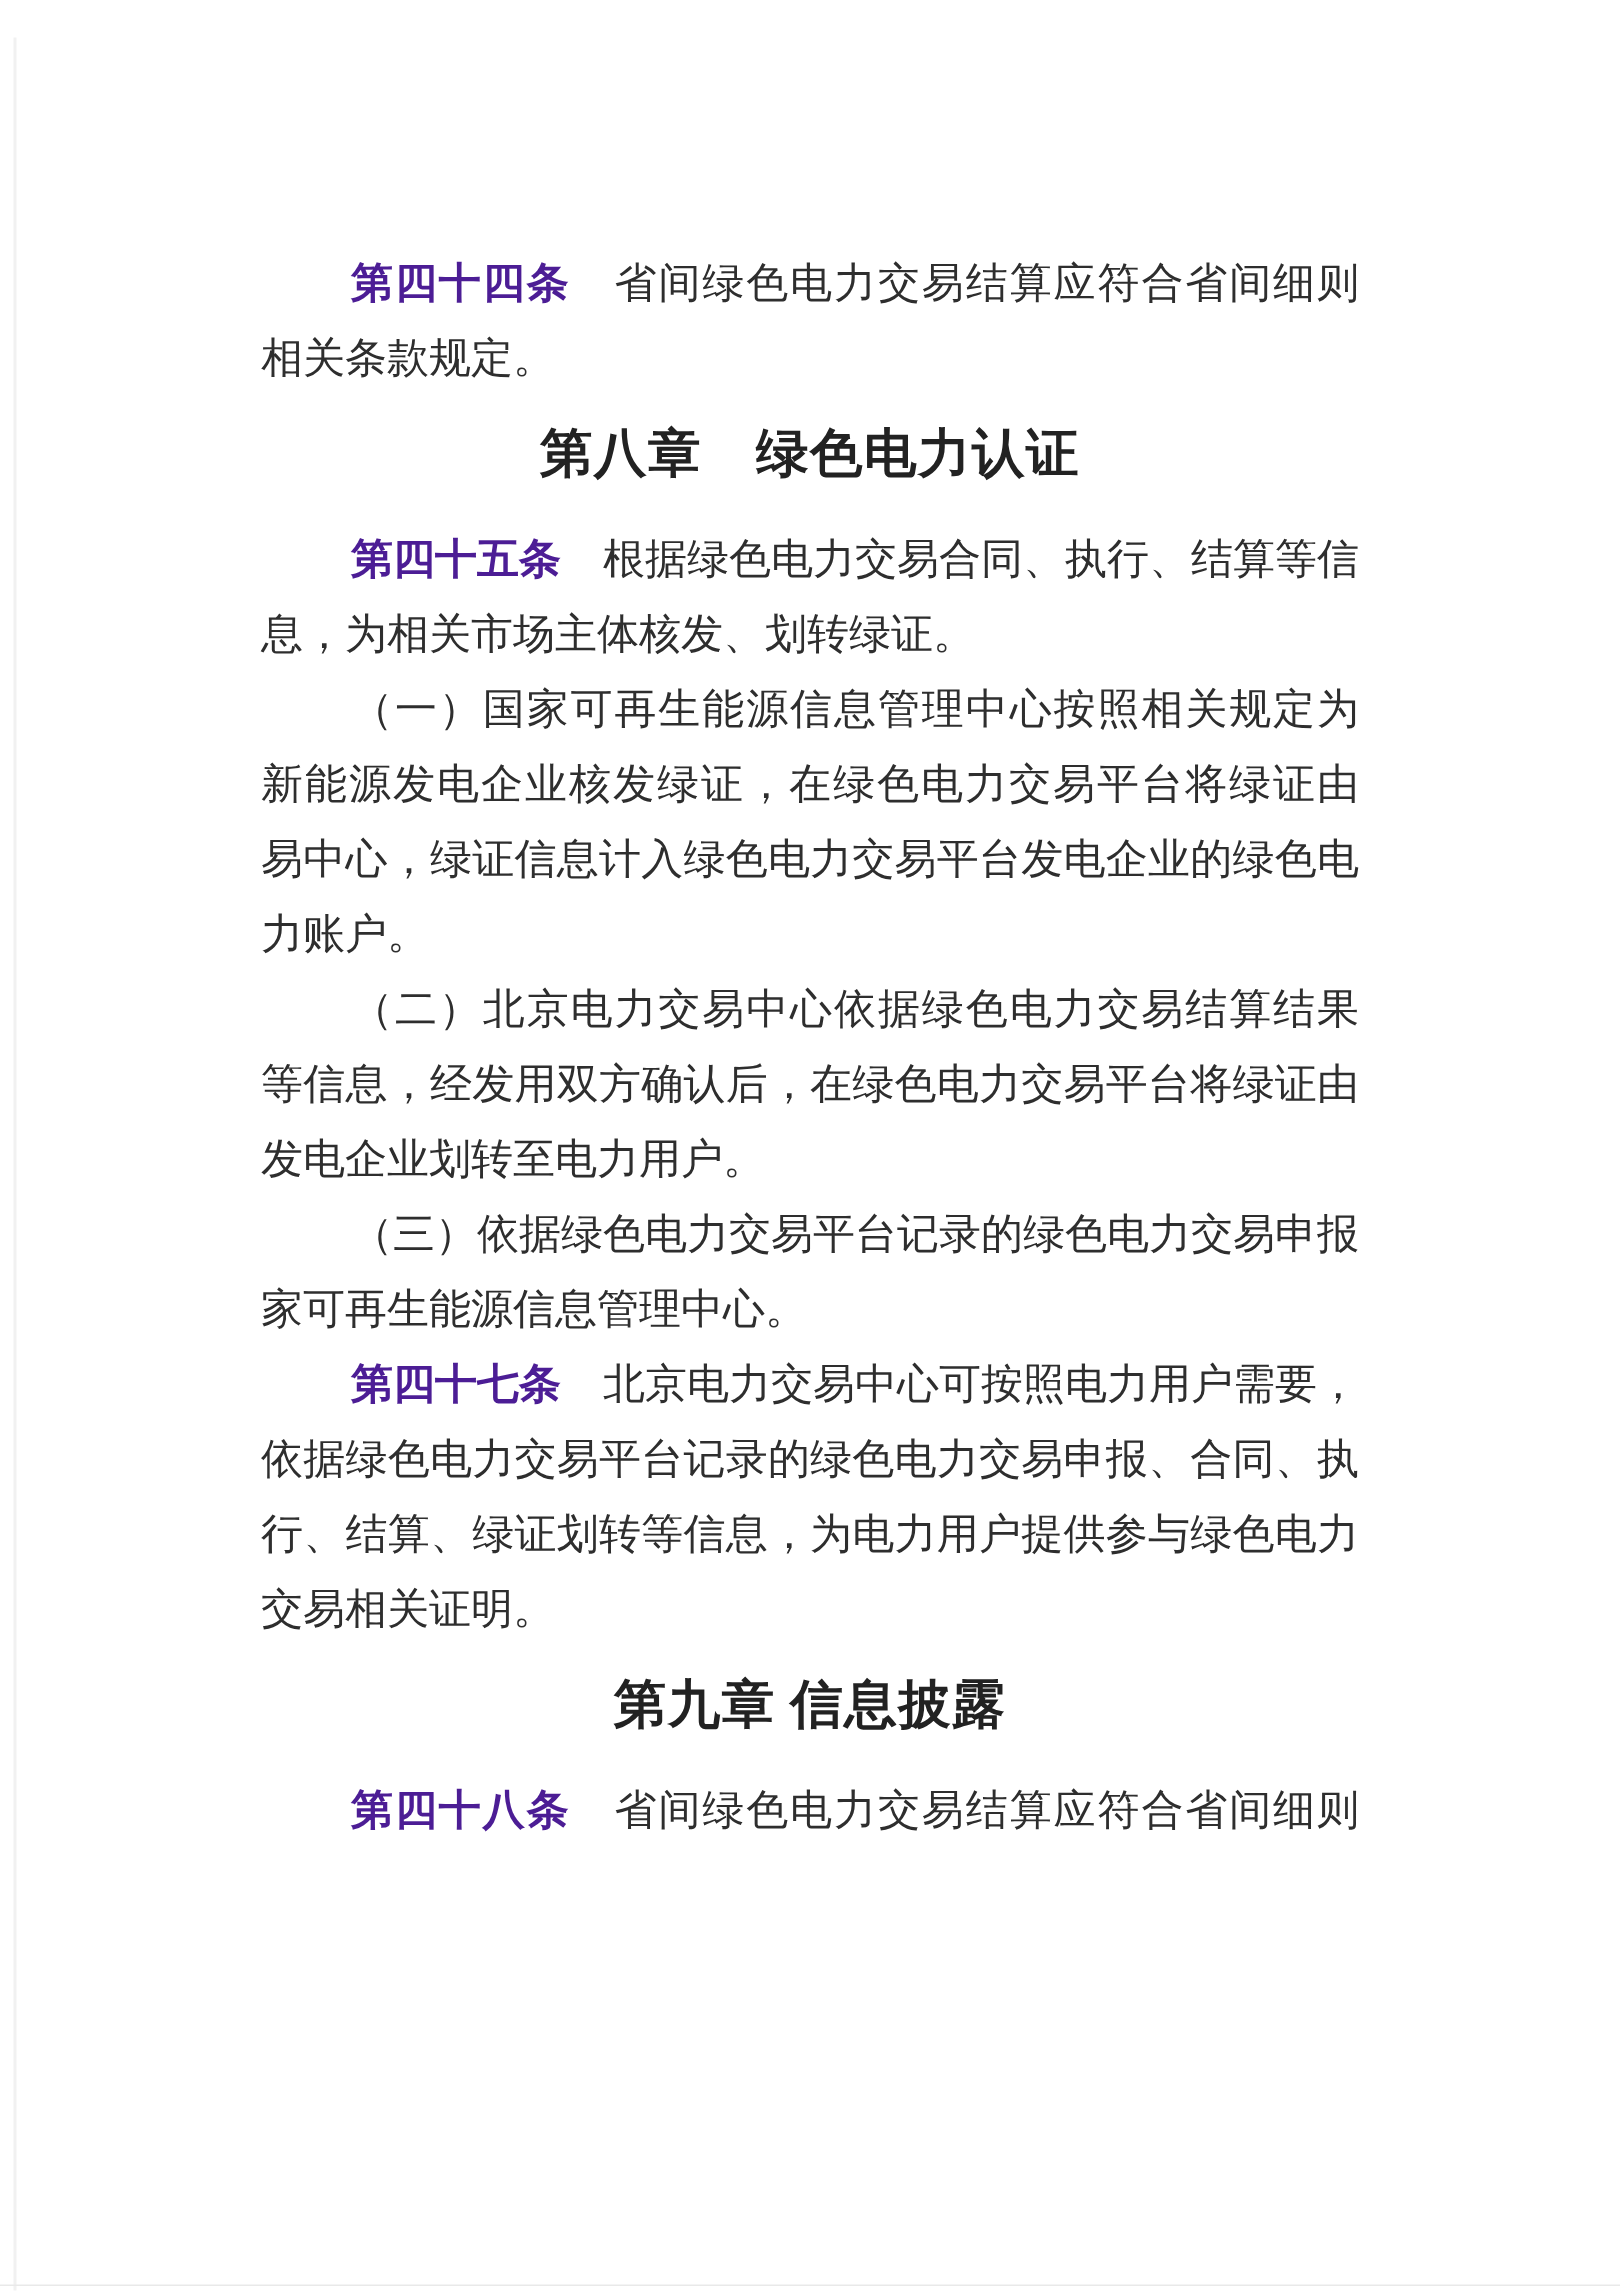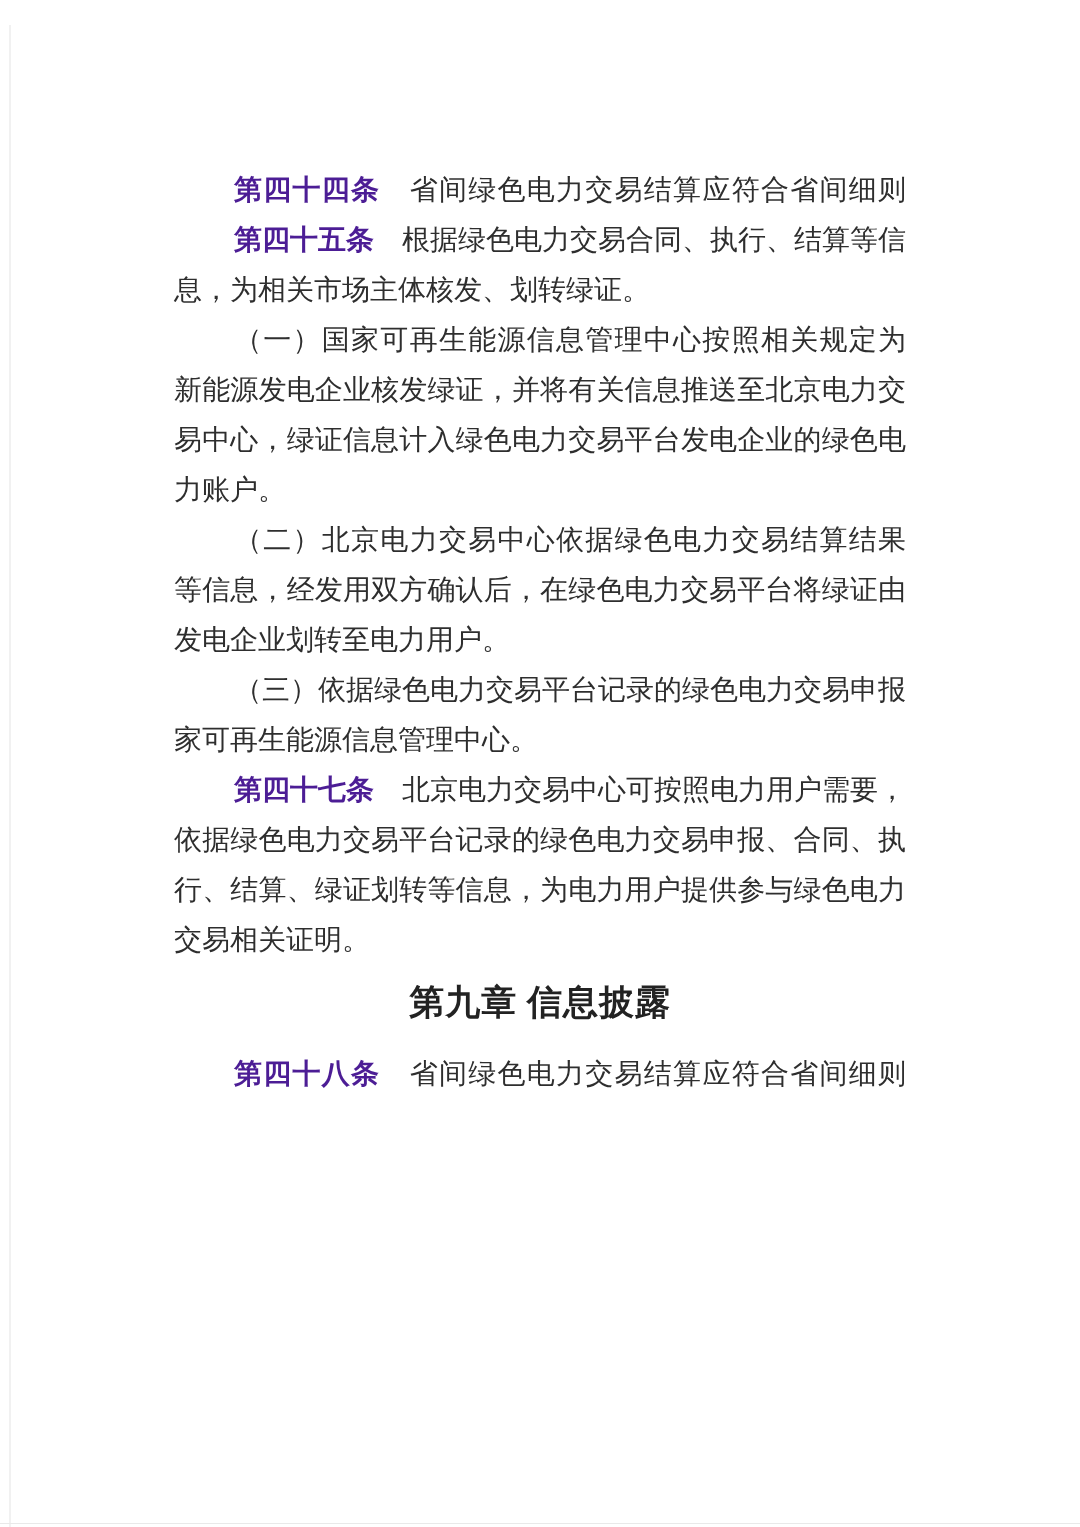--- a/index.html
+++ b/index.html
@@ -81,24 +81,26 @@
   }
 </style>
 </head>
 <body>
 
 <div class="page">
   <div class="scan-edge-left"></div>
   <div class="scan-edge-bottom"></div>
   <div class="content">
       <div class="line indent justify"><span class="term">第四十四条</span>　<span>省间绿色电力交易结算应符合省间细则</span></div>
+      <div class="line">相关条款规定。</div>
+      <div class="heading">第八章　绿色电力认证</div>
       <div class="line indent justify"><span class="term">第四十五条</span>　<span>根据绿色电力交易合同、执行、结算等信</span></div>
       <div class="line">息，为相关市场主体核发、划转绿证。</div>
       <div class="line indent justify">（一）国家可再生能源信息管理中心按照相关规定为</div>
-      <div class="line justify">新能源发电企业核发绿证，并将有关信息推送至北京电力交</div>
+      <div class="line justify">新能源发电企业核发绿证，在绿色电力交易平台将绿证由</div>
       <div class="line justify">易中心，绿证信息计入绿色电力交易平台发电企业的绿色电</div>
       <div class="line">力账户。</div>
       <div class="line indent justify">（二）北京电力交易中心依据绿色电力交易结算结果</div>
       <div class="line justify">等信息，经发用双方确认后，在绿色电力交易平台将绿证由</div>
       <div class="line">发电企业划转至电力用户。</div>
       <div class="line indent justify">（三）依据绿色电力交易平台记录的绿色电力交易申报</div>
       <div class="line">家可再生能源信息管理中心。</div>
       <div class="line indent justify"><span class="term">第四十七条</span>　<span>北京电力交易中心可按照电力用户需要，</span></div>
       <div class="line justify">依据绿色电力交易平台记录的绿色电力交易申报、合同、执</div>
       <div class="line justify">行、结算、绿证划转等信息，为电力用户提供参与绿色电力</div>

